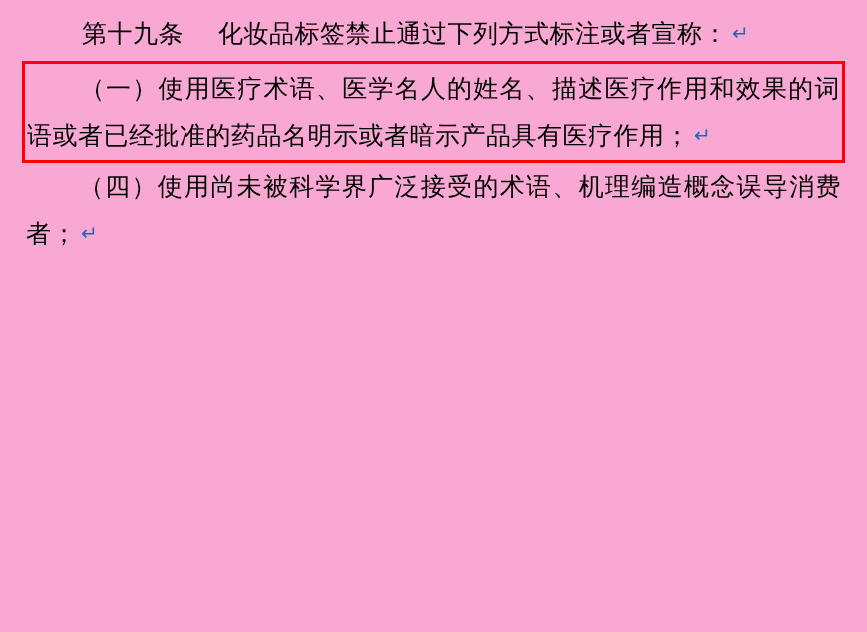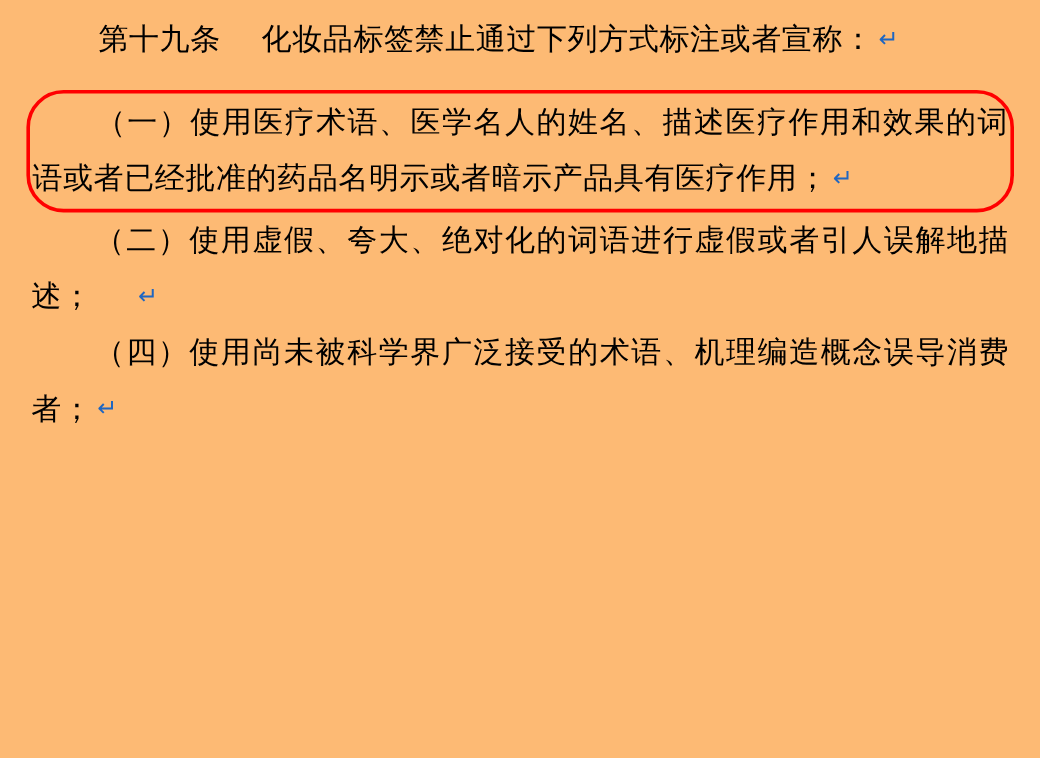--- a/index.html
+++ b/index.html
@@ -11,21 +11,21 @@
     width: 867px;
     height: 632px;
     font-family: "Liberation Sans", sans-serif;
     color: #000000;
     overflow: hidden;
   }
   .page {
     position: relative;
     width: 867px;
     height: 632px;
-    background: #fdba74;
+    background: #f9a8d4;
     box-sizing: border-box;
     padding: 10px 22px 0 22px;
   }
   .para {
     font-size: 25px;
     line-height: 47px;
     letter-spacing: 0.5px;
     text-align: justify;
     margin: 0;
     padding: 0 4px;
@@ -48,42 +48,38 @@
     color: #1f66c1;
     font-size: 20px;
     padding-left: 4px;
     vertical-align: 2px;
   }
   .gap {
     display: inline-block;
     width: 34px;
   }
   .block-spacing {
-    margin-top: 18px;
-    border-radius: 31px;
+    margin-top: 4px;
   }
   .title-line {
     white-space: nowrap;
   }
 </style>
 </head>
 <body>
 
 <div class="page">
 
   <p class="para title-line">
     <span class="indent-wide"></span><span>第十九条</span><span class="gap"></span><span>化妆品标签禁止通过下列方式标注或者宣称：</span><span class="pilcrow">↵</span>
   </p>
 
   <p class="para highlight block-spacing">
     <span class="indent"></span><span>（一）</span><span>使用医疗术语、医学名人的姓名、描述医疗作用和效果的词语或者已经批准的药品名明示或者暗示产品具有医疗作用；</span><span class="pilcrow">↵</span>
   </p>
 
-  <p class="para">
-    <span class="indent"></span><span>（二）</span><span>使用虚假、夸大、绝对化的词语进行虚假或者引人误解地描述；</span><span class="gap"></span><span class="pilcrow">↵</span>
-  </p>
 
 
   <p class="para">
     <span class="indent"></span><span>（四）</span><span>使用尚未被科学界广泛接受的术语、机理编造概念误导消费者；</span><span class="pilcrow">↵</span>
   </p>
 
 </div>
 
 </body></html>

